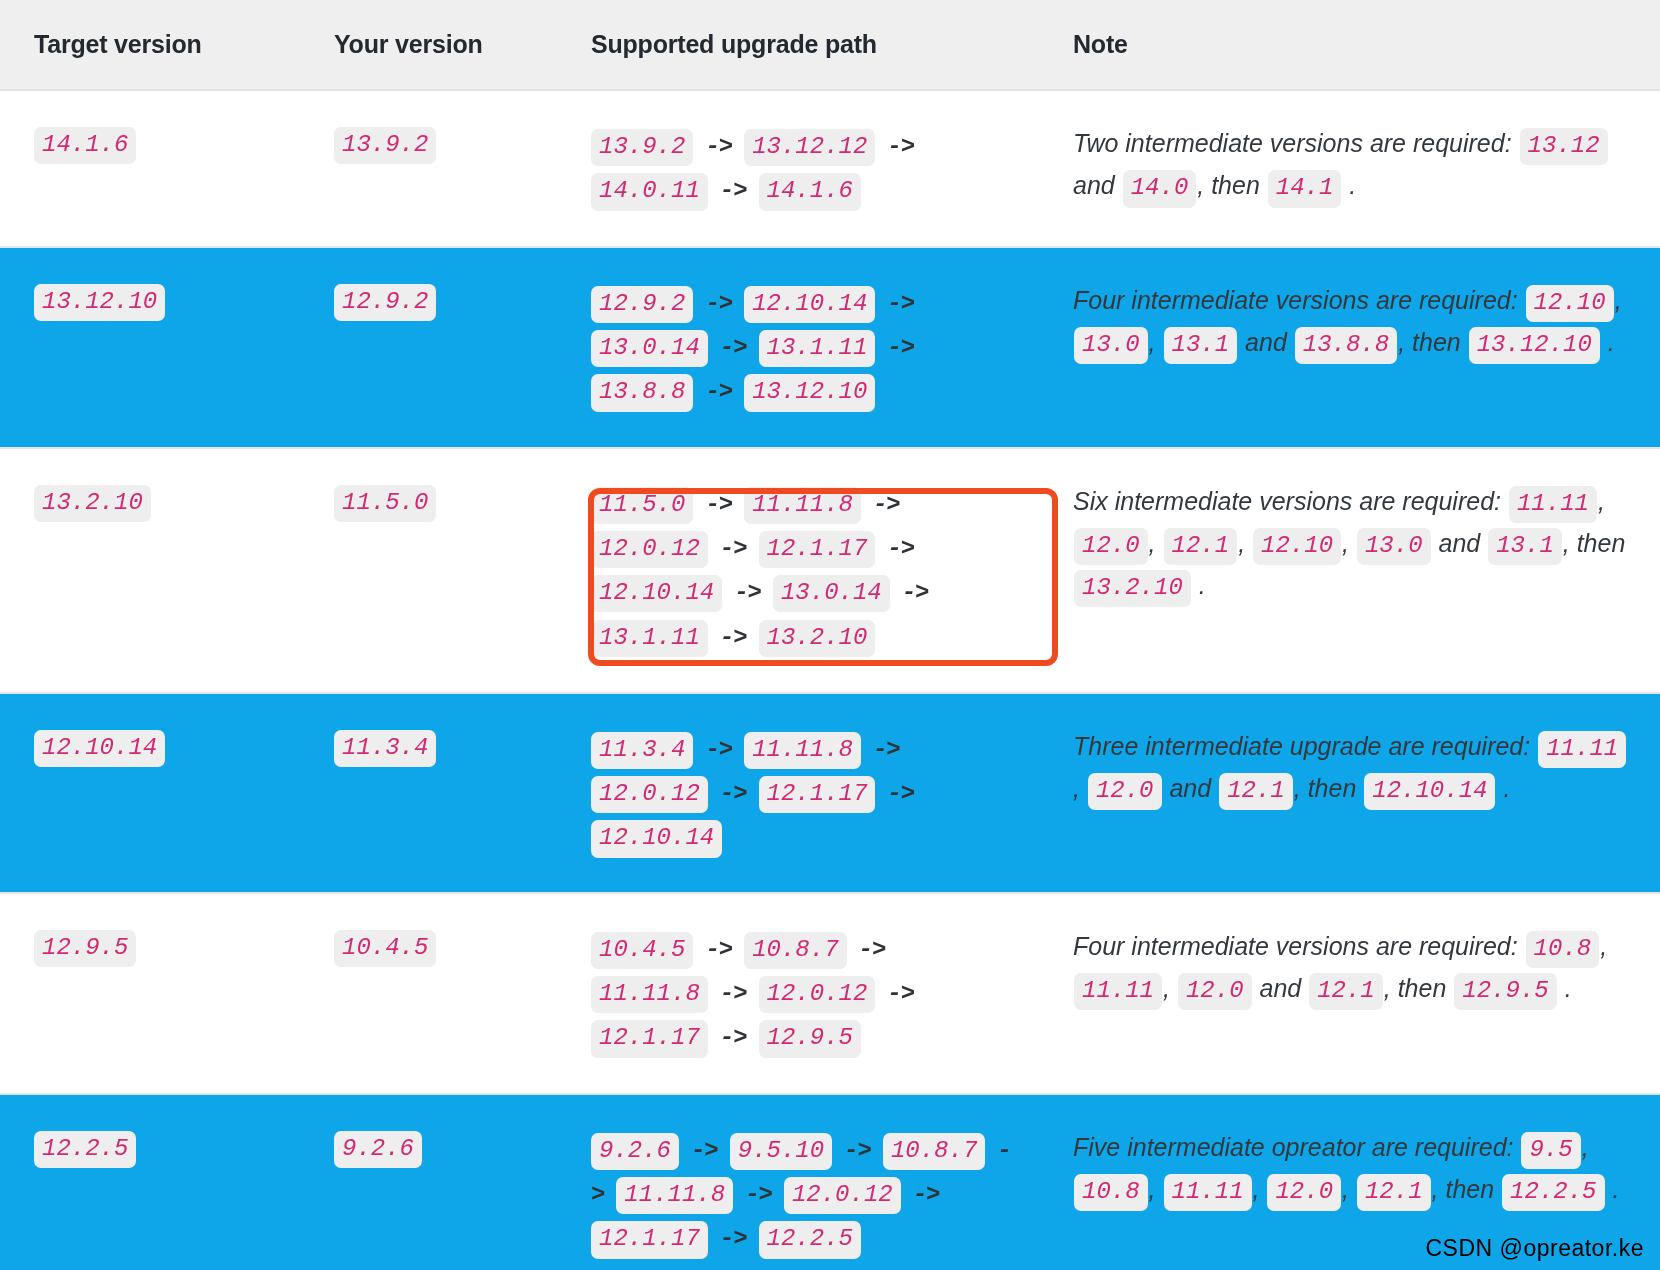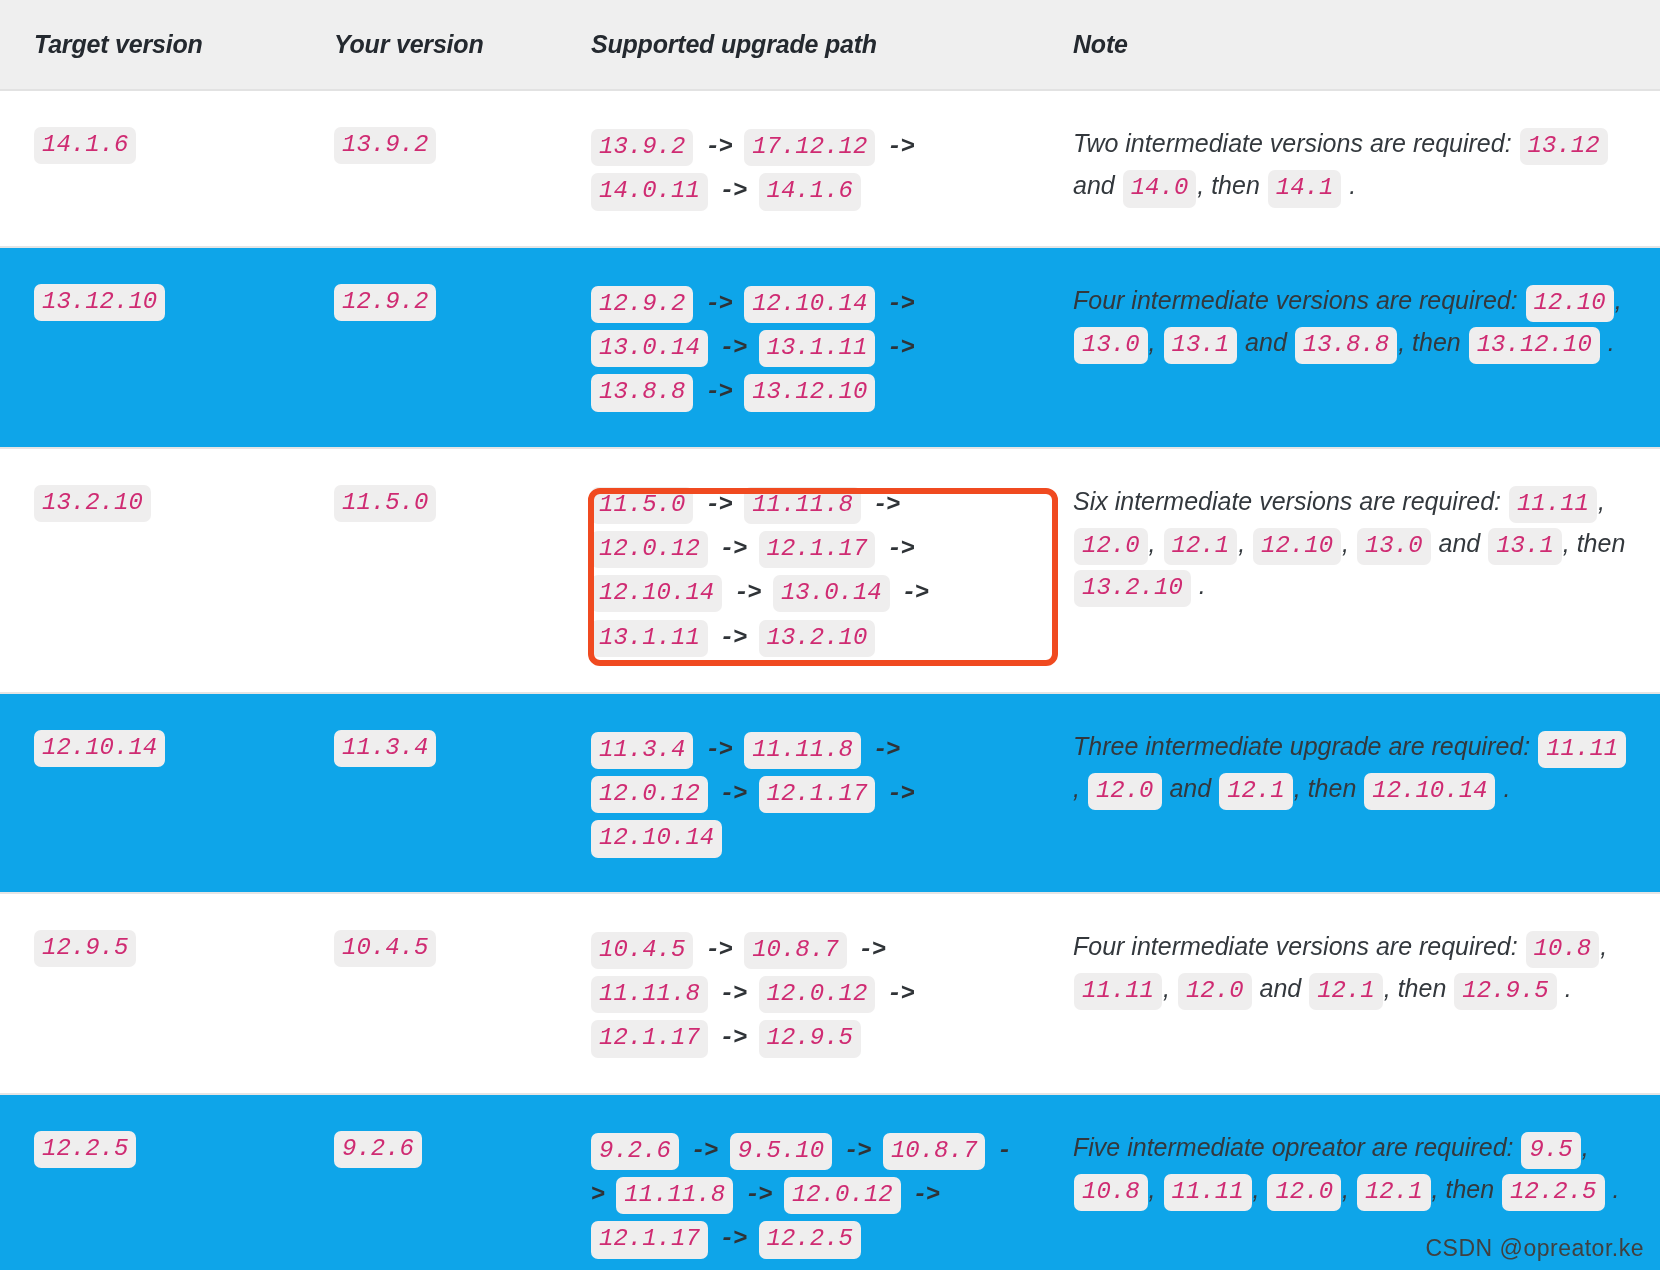--- a/index.html
+++ b/index.html
@@ -30,21 +30,20 @@
   table.upgrade-table thead th {
     background: #efefef;
     text-align: left;
     font-size: 25px;
     font-weight: bold;
     color: #24292f;
     padding: 30px 0 30px 34px;
     border-bottom: 2px solid #e2e2e2;
     vertical-align: middle;
     letter-spacing: -0.2px;
-    font-style: italic;
   }
 
   table.upgrade-table col.c1 { width: 300px; }
   table.upgrade-table col.c2 { width: 257px; }
   table.upgrade-table col.c3 { width: 482px; }
   table.upgrade-table col.c4 { width: 621px; }
 
   table.upgrade-table tbody td {
     vertical-align: top;
     padding: 32px 26px 34px 34px;
@@ -97,21 +96,21 @@
     border-radius: 12px;
     box-sizing: border-box;
     pointer-events: none;
   }
 
   .watermark {
     position: absolute;
     right: 16px;
     bottom: 8px;
     font-size: 23px;
-    color: #404040;
+    color: #000000;
     font-family: "Liberation Sans", sans-serif;
     letter-spacing: 0.5px;
     white-space: nowrap;
   }
 </style>
 </head>
 <body>
 
 <div class="table-wrap">
   <table class="upgrade-table">
@@ -126,21 +125,21 @@
         <th>Target version</th>
         <th>Your version</th>
         <th>Supported upgrade path</th>
         <th>Note</th>
       </tr>
     </thead>
     <tbody id="table-body">
         <tr class="odd">
           <td class="col-target"><code>14.1.6</code></td>
           <td class="col-your"><code>13.9.2</code></td>
-          <td class="col-path"><span class="path-cell"><code>13.9.2</code> <span class="arrow">-&gt;</span> <code>17.12.12</code> <span class="arrow">-&gt;</span> <code>14.0.11</code> <span class="arrow">-&gt;</span> <code>14.1.6</code></span></td>
+          <td class="col-path"><span class="path-cell"><code>13.9.2</code> <span class="arrow">-&gt;</span> <code>13.12.12</code> <span class="arrow">-&gt;</span> <code>14.0.11</code> <span class="arrow">-&gt;</span> <code>14.1.6</code></span></td>
           <td class="col-note"><span class="note-cell"><span>Two intermediate versions are required:</span> <code>13.12</code><span> and </span><code>14.0</code><span>, then</span> <code>14.1</code> <span>.</span></span></td>
         </tr>
         <tr class="even">
           <td class="col-target"><code>13.12.10</code></td>
           <td class="col-your"><code>12.9.2</code></td>
           <td class="col-path"><span class="path-cell"><code>12.9.2</code> <span class="arrow">-&gt;</span> <code>12.10.14</code> <span class="arrow">-&gt;</span> <code>13.0.14</code> <span class="arrow">-&gt;</span> <code>13.1.11</code> <span class="arrow">-&gt;</span> <code>13.8.8</code> <span class="arrow">-&gt;</span> <code>13.12.10</code></span></td>
           <td class="col-note"><span class="note-cell"><span>Four intermediate versions are required:</span> <code>12.10</code><span>, </span><code>13.0</code><span>, </span><code>13.1</code><span> and </span><code>13.8.8</code><span>, then</span> <code>13.12.10</code> <span>.</span></span></td>
         </tr>
         <tr class="odd">
           <td class="col-target"><code>13.2.10</code></td>

